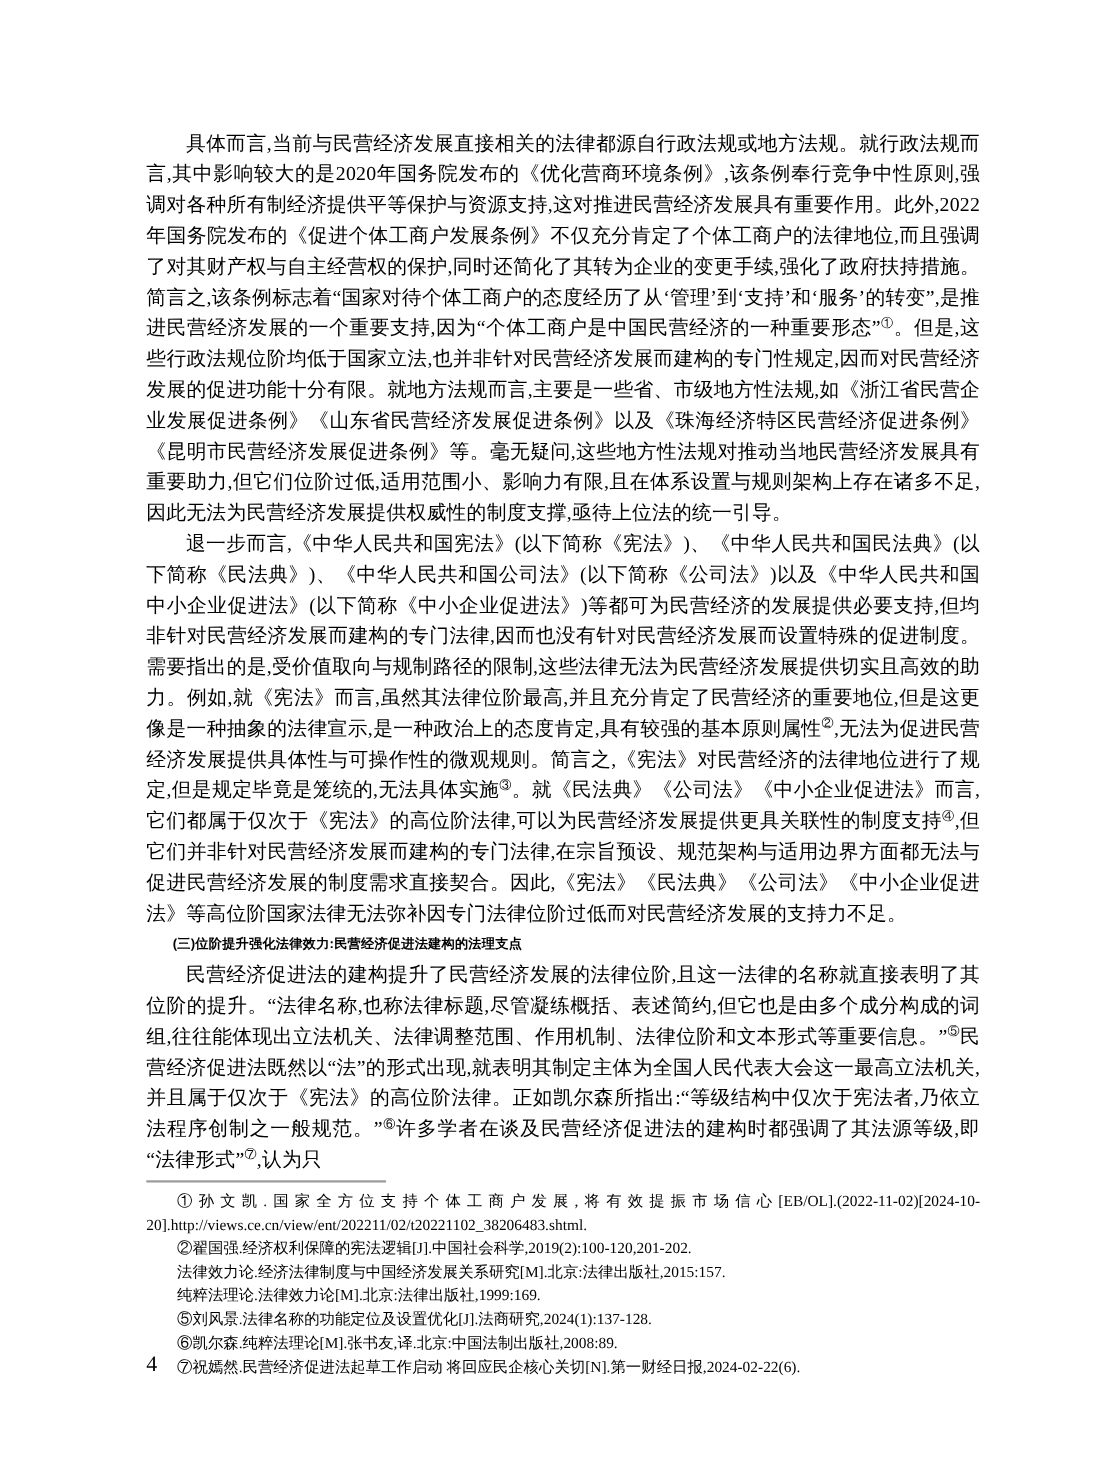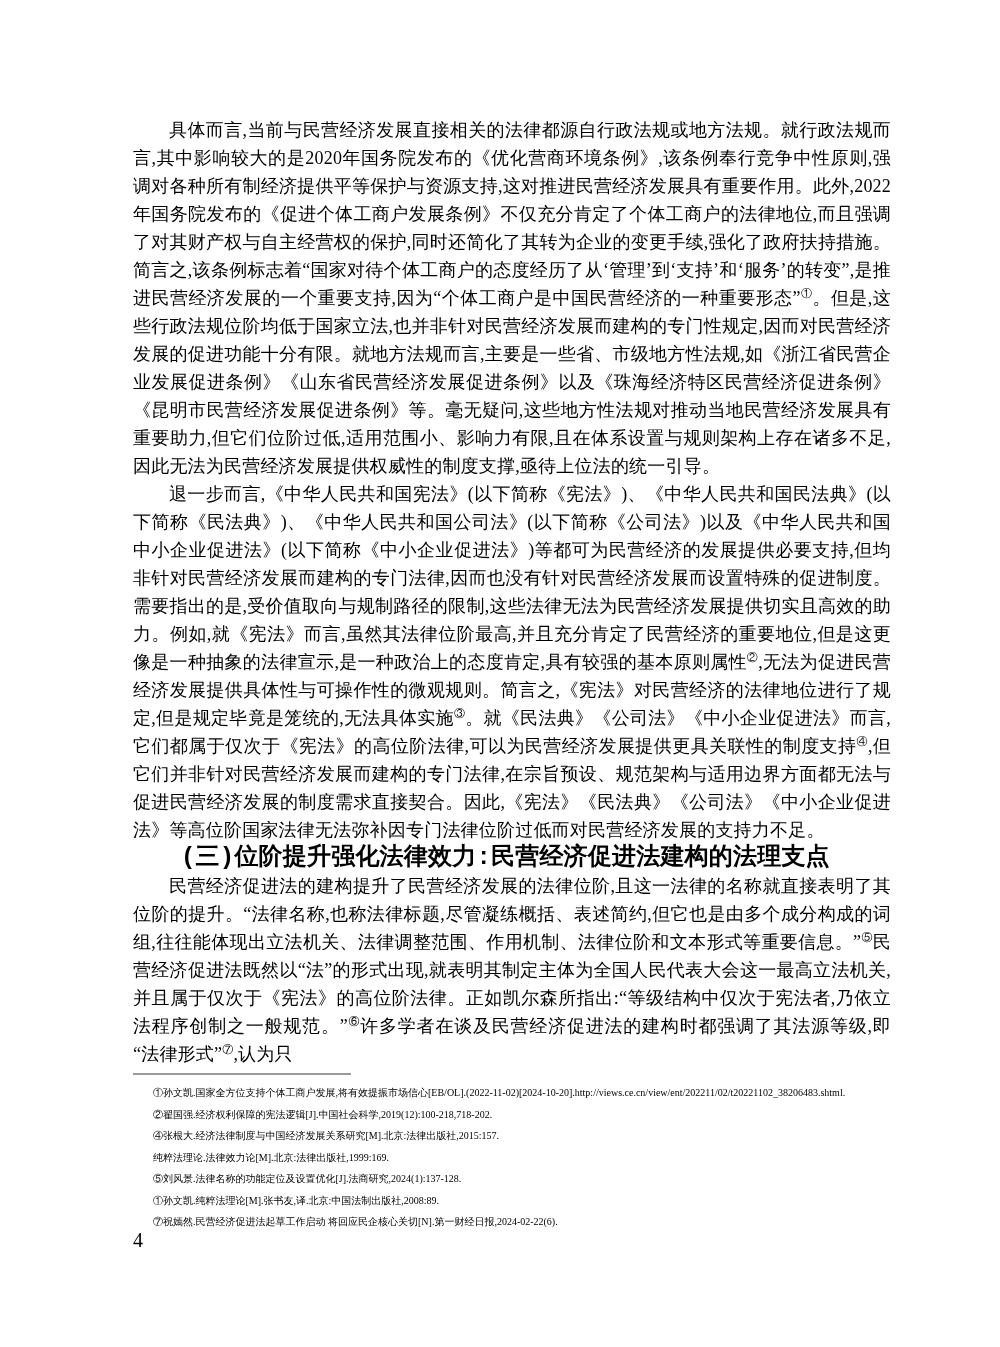--- a/index.html
+++ b/index.html
@@ -27,41 +27,41 @@
     margin: 0;
     font-size: 18px;
     line-height: 28px;
     text-align: justify;
     text-align-last: left;
     text-indent: 2em;
     letter-spacing: 0.2px;
   }
   h3.section-heading {
     margin: 0;
-    font-size: 24px;
+    font-size: 12px;
     line-height: 28px;
-    font-family: Liberation Mono, monospace;
+    font-family: Liberation Sans, sans-serif;
     font-weight: 700;
     text-indent: 2em;
     letter-spacing: 0.2px;
   }
   sup.fn-ref {
     font-size: 11px;
     line-height: 0;
     vertical-align: super;
   }
   .footnote-rule {
     border: none;
     border-top: 2px solid #9a9a9a;
     width: 218px;
     margin: 5px 0 7px 0;
   }
   .footnotes p.footnote {
     margin: 0;
-    font-size: 10px;
+    font-size: 14px;
     line-height: 21.5px;
     text-align: justify;
     text-align-last: left;
     text-indent: 2em;
   }
   .page-number {
     position: absolute;
     left: 133px;
     top: 1226px;
     font-size: 20px;
@@ -75,22 +75,22 @@
   <div class="text-block">
     <div id="article-body">
         <p class="body-paragraph">具体而言,当前与民营经济发展直接相关的法律都源自行政法规或地方法规。就行政法规而言,其中影响较大的是2020年国务院发布的《优化营商环境条例》,该条例奉行竞争中性原则,强调对各种所有制经济提供平等保护与资源支持,这对推进民营经济发展具有重要作用。此外,2022年国务院发布的《促进个体工商户发展条例》不仅充分肯定了个体工商户的法律地位,而且强调了对其财产权与自主经营权的保护,同时还简化了其转为企业的变更手续,强化了政府扶持措施。简言之,该条例标志着“国家对待个体工商户的态度经历了从‘管理’到‘支持’和‘服务’的转变”,是推进民营经济发展的一个重要支持,因为“个体工商户是中国民营经济的一种重要形态”<sup class="fn-ref">①</sup>。但是,这些行政法规位阶均低于国家立法,也并非针对民营经济发展而建构的专门性规定,因而对民营经济发展的促进功能十分有限。就地方法规而言,主要是一些省、市级地方性法规,如《浙江省民营企业发展促进条例》《山东省民营经济发展促进条例》以及《珠海经济特区民营经济促进条例》《昆明市民营经济发展促进条例》等。毫无疑问,这些地方性法规对推动当地民营经济发展具有重要助力,但它们位阶过低,适用范围小、影响力有限,且在体系设置与规则架构上存在诸多不足,因此无法为民营经济发展提供权威性的制度支撑,亟待上位法的统一引导。</p>
         <p class="body-paragraph">退一步而言,《中华人民共和国宪法》(以下简称《宪法》)、《中华人民共和国民法典》(以下简称《民法典》)、《中华人民共和国公司法》(以下简称《公司法》)以及《中华人民共和国中小企业促进法》(以下简称《中小企业促进法》)等都可为民营经济的发展提供必要支持,但均非针对民营经济发展而建构的专门法律,因而也没有针对民营经济发展而设置特殊的促进制度。需要指出的是,受价值取向与规制路径的限制,这些法律无法为民营经济发展提供切实且高效的助力。例如,就《宪法》而言,虽然其法律位阶最高,并且充分肯定了民营经济的重要地位,但是这更像是一种抽象的法律宣示,是一种政治上的态度肯定,具有较强的基本原则属性<sup class="fn-ref">②</sup>,无法为促进民营经济发展提供具体性与可操作性的微观规则。简言之,《宪法》对民营经济的法律地位进行了规定,但是规定毕竟是笼统的,无法具体实施<sup class="fn-ref">③</sup>。就《民法典》《公司法》《中小企业促进法》而言,它们都属于仅次于《宪法》的高位阶法律,可以为民营经济发展提供更具关联性的制度支持<sup class="fn-ref">④</sup>,但它们并非针对民营经济发展而建构的专门法律,在宗旨预设、规范架构与适用边界方面都无法与促进民营经济发展的制度需求直接契合。因此,《宪法》《民法典》《公司法》《中小企业促进法》等高位阶国家法律无法弥补因专门法律位阶过低而对民营经济发展的支持力不足。</p>
         <h3 class="section-heading">(三)位阶提升强化法律效力:民营经济促进法建构的法理支点</h3>
         <p class="body-paragraph">民营经济促进法的建构提升了民营经济发展的法律位阶,且这一法律的名称就直接表明了其位阶的提升。“法律名称,也称法律标题,尽管凝练概括、表述简约,但它也是由多个成分构成的词组,往往能体现出立法机关、法律调整范围、作用机制、法律位阶和文本形式等重要信息。”<sup class="fn-ref">⑤</sup>民营经济促进法既然以“法”的形式出现,就表明其制定主体为全国人民代表大会这一最高立法机关,并且属于仅次于《宪法》的高位阶法律。正如凯尔森所指出:“等级结构中仅次于宪法者,乃依立法程序创制之一般规范。”<sup class="fn-ref">⑥</sup>许多学者在谈及民营经济促进法的建构时都强调了其法源等级,即“法律形式”<sup class="fn-ref">⑦</sup>,认为只</p>
       </div>
     <hr class="footnote-rule">
     <div class="footnotes" id="footnote-list">
         <p class="footnote">①孙文凯.国家全方位支持个体工商户发展,将有效提振市场信心[EB/OL].(2022-11-02)[2024-10-20].http://views.ce.cn/view/ent/202211/02/t20221102_38206483.shtml.</p>
-        <p class="footnote">②翟国强.经济权利保障的宪法逻辑[J].中国社会科学,2019(12):100-218,718-202.</p>
-        <p class="footnote">④张根大.经济法律制度与中国经济发展关系研究[M].北京:法律出版社,2015:157.</p>
+        <p class="footnote">②翟国强.经济权利保障的宪法逻辑[J].中国社会科学,2019(2):100-120,201-202.</p>
+        <p class="footnote">法律效力论.经济法律制度与中国经济发展关系研究[M].北京:法律出版社,2015:157.</p>
         <p class="footnote">纯粹法理论.法律效力论[M].北京:法律出版社,1999:169.</p>
         <p class="footnote">⑤刘风景.法律名称的功能定位及设置优化[J].法商研究,2024(1):137-128.</p>
-        <p class="footnote">①孙文凯.纯粹法理论[M].张书友,译.北京:中国法制出版社,2008:89.</p>
+        <p class="footnote">⑥凯尔森.纯粹法理论[M].张书友,译.北京:中国法制出版社,2008:89.</p>
         <p class="footnote">⑦祝嫣然.民营经济促进法起草工作启动 将回应民企核心关切[N].第一财经日报,2024-02-22(6).</p>
       </div>
   </div>
   <div class="page-number">4</div>
 </div>
 
 </body></html>

